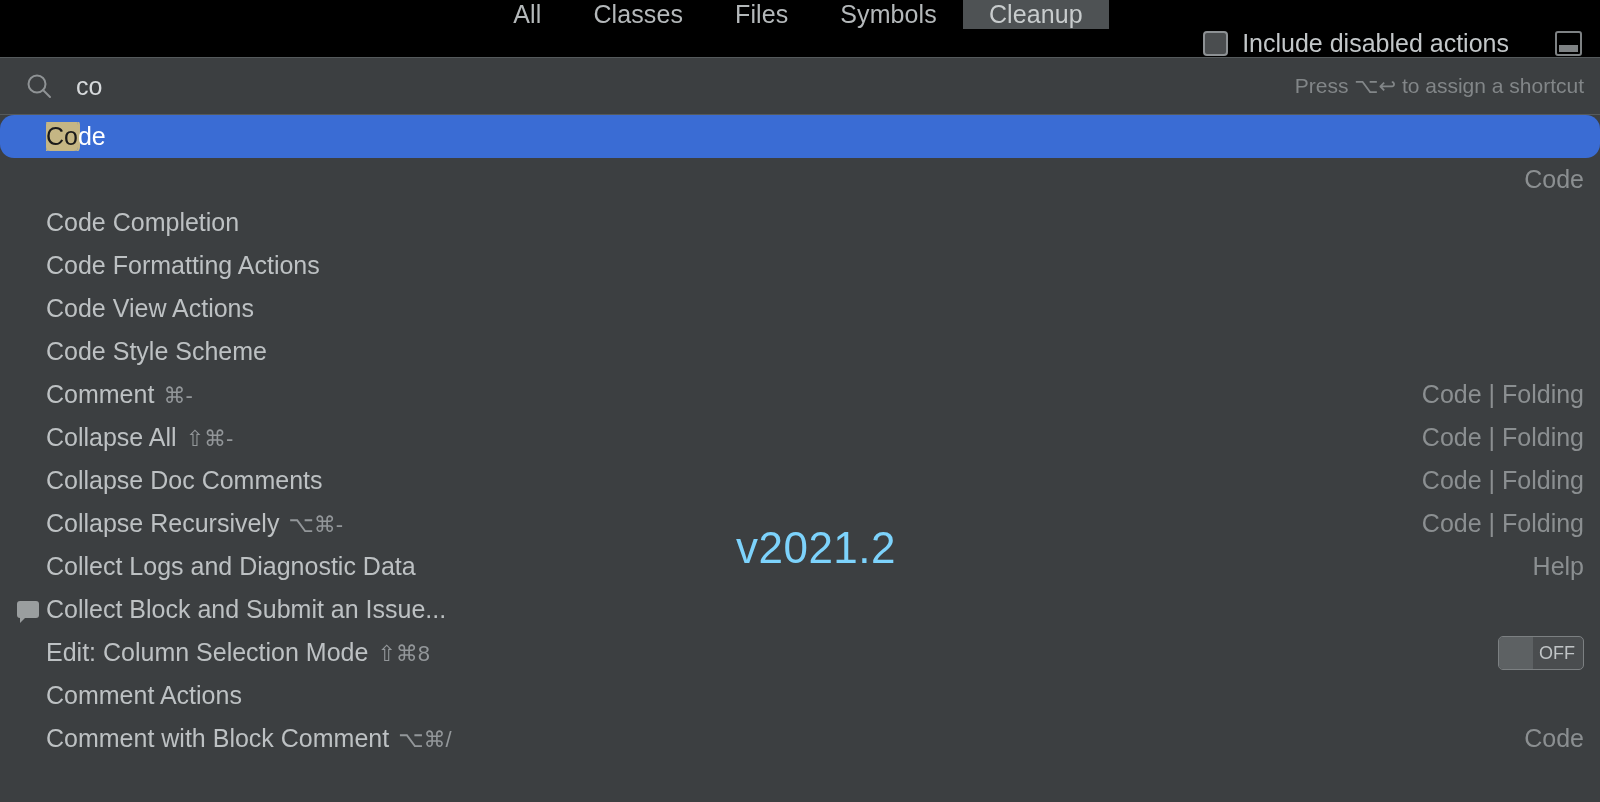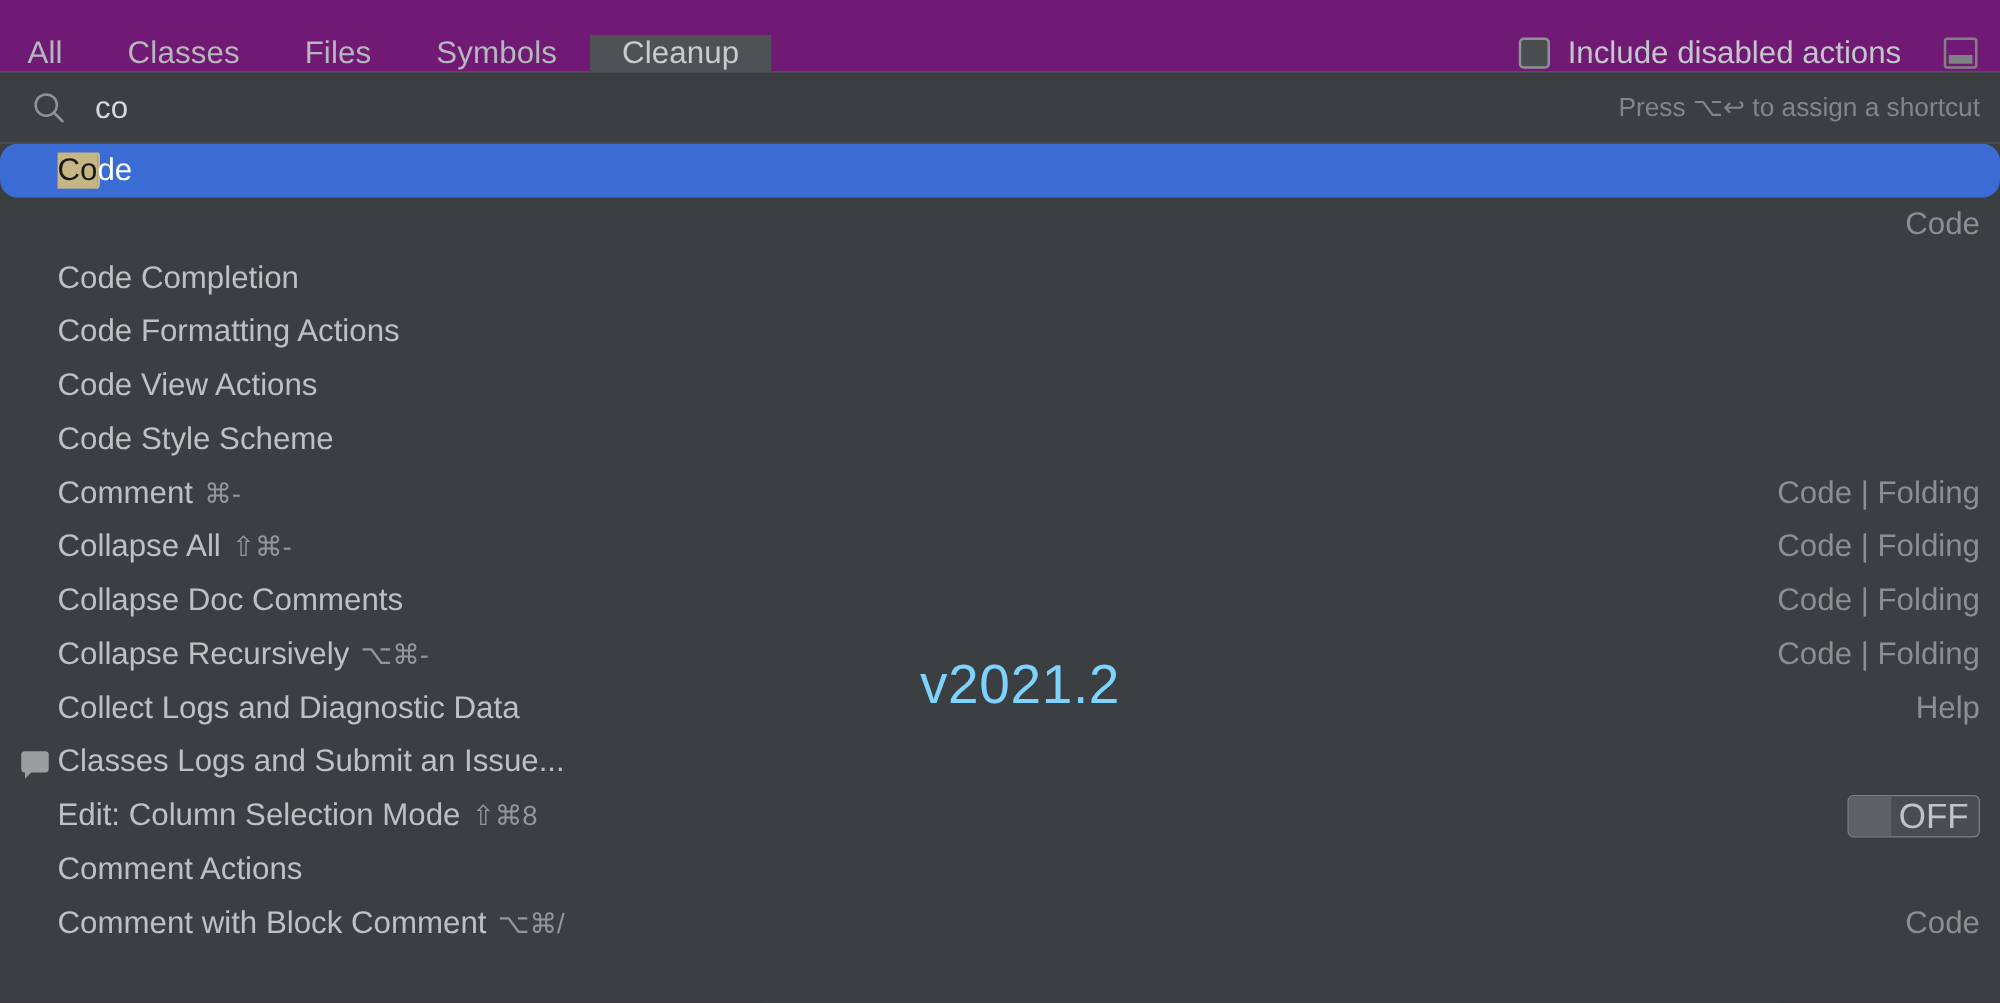--- a/index.html
+++ b/index.html
@@ -19,24 +19,25 @@
     background: #3c3f41;
     display: flex;
     flex-direction: column;
   }
 
   
   .tabbar {
     position: relative;
     height: 57px;
     min-height: 57px;
-    background: #701a75;
-    display: flex;
-    align-items: flex-end;
+    background: #000000;
+    display: flex;
+    align-items: center;
     box-sizing: border-box;
+    flex-direction: column;
   }
   .tabs {
     display: flex;
     align-items: stretch;
   }
   .tab {
     display: flex;
     align-items: center;
     padding: 0 26px;
     font-size: 25px;
@@ -48,21 +49,21 @@
   .tab.first { padding-left: 22px; }
   .tab.selected {
     background: #4e5254;
     color: #c8cccd;
   }
   .tabbar-right {
     margin-left: auto;
     display: flex;
     align-items: center;
     padding-right: 18px;
-    gap: 12px;
+    gap: 24px;
   }
   .chk-wrap {
     display: flex;
     align-items: center;
     gap: 14px;
     cursor: default;
   }
   .chk-box {
     width: 25px; height: 25px;
     border: 2px solid #8d9194;
@@ -230,21 +231,21 @@
     border-radius: 5px;
     height: 32px;
     overflow: hidden;
     background: #4a4d4f;
   }
   .toggle .knob {
     width: 34px; height: 100%;
     background: #5d6163;
   }
   .toggle .tog-label {
-    font-size: 28px;
+    font-size: 18px;
     color: #c0c4c6;
     padding: 0 8px 0 6px;
     line-height: 1;
   }
 </style>
 </head>
 <body>
 
 <div id="app">
 
@@ -359,21 +360,21 @@
           <div class="row-main">
             <span class="row-label">Collect Logs and Diagnostic Data</span>
           </div>
           <div class="row-right">Help</div>
         </div>
         <div class="row">
           <div class="row-icon">
             <span class="bubble"></span>
           </div>
           <div class="row-main">
-            <span class="row-label">Classes Logs and Submit an Issue...</span>
+            <span class="row-label">Collect Block and Submit an Issue...</span>
           </div>
         </div>
         <div class="row">
           <div class="row-icon"></div>
           <div class="row-main">
             <span class="row-label">Edit: Column Selection Mode</span>
             <span class="row-shortcut">⇧⌘8</span>
           </div>
           <div class="row-right">
             <span class="toggle">

